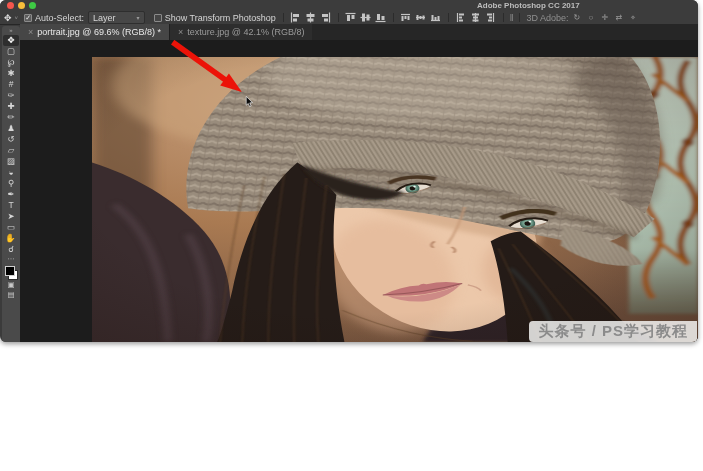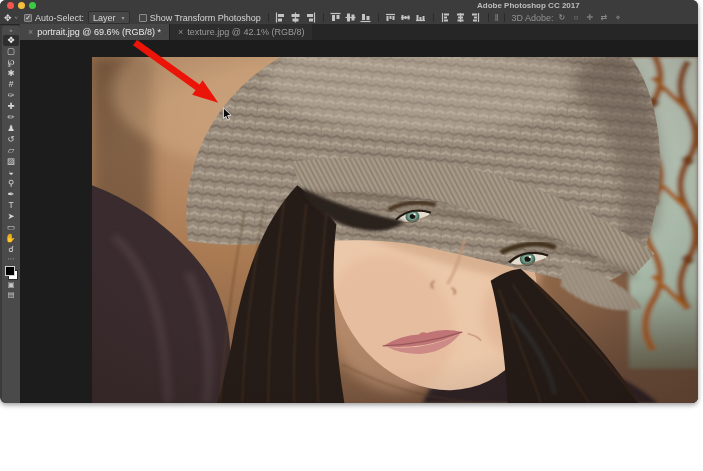--- a/index.html
+++ b/index.html
@@ -1,33 +1,33 @@
 <!DOCTYPE html>
 <html><head>
 <meta charset="utf-8">
 <style>
   html,body{margin:0;padding:0}
   body{width:703px;height:471px;background:#fff;overflow:hidden;position:relative;
        font-family:"Liberation Sans",sans-serif;}
-  .window{position:absolute;left:0;top:0;width:698px;height:403px;background:#3b3b3b;
+  .window{position:absolute;left:0;top:0;width:698px;height:342px;background:#3b3b3b;
           border-radius:6px;box-shadow:0 2px 5px rgba(0,0,0,.4);overflow:hidden}
   
   .titlebar{position:relative;height:11px;background:#3c3c3c}
   .light{position:absolute;top:2px;width:7px;height:7px;border-radius:50%}
   .light.r{left:7px;background:#f4564d}.light.y{left:18px;background:#f7bd3b}.light.g{left:29px;background:#3ec944}
   .wtitle{position:absolute;left:477px;top:1px;font-size:8px;font-weight:700;color:#bdbdbd;white-space:nowrap}
   
   .optionsbar{display:flex;align-items:center;height:13px;background:#3c3c3c;border-bottom:1px solid #262626;
               padding:0 4px;gap:3px;font-size:9px;color:#d6d6d6;white-space:nowrap}
   .ob-tool{font-size:9px;color:#e2e2e2}
   .chev{font-size:6px;color:#9a9a9a}
   .ob-check{width:8px;height:8px;box-sizing:border-box;background:#5c5c5c;border:1px solid #8b8b8b;border-radius:1px;
             font-size:7px;line-height:6px;text-align:center;color:#e8e8e8;margin-left:3px}
   .ob-label{margin-right:1px}
-  .dropdown{display:flex;align-items:center;gap:6px;height:11px;padding:0 4px;background:#474747;
+  .dropdown{display:flex;align-items:center;gap:21px;height:11px;padding:0 4px;background:#474747;
             border:1px solid #2e2e2e;border-radius:2px;margin-right:3px}
   .ob-sep{width:1px;height:9px;background:#2b2b2b;margin:0 3px}
   .ob-ic{width:12px;height:11px;display:flex;align-items:center;justify-content:center}
   .ob-ic svg{width:11px;height:11px}
   .ob-ic svg path{fill:#c4c4c4}
   .ob-ic svg path.ln{fill:none;stroke:#c4c4c4;stroke-width:1.2}
   .dim{color:#909090}
   .ob3d{font-size:8px;color:#9a9a9a;width:11px;text-align:center}
   
   .tabbar{position:absolute;left:20px;top:24px;right:0;height:16px;background:#262626;display:flex}
@@ -337,15 +337,16 @@
         <rect width="605" height="405" fill="url(#vig)"></rect>
       </svg>
     </div>
 
     <svg class="overlay" viewBox="0 0 678 423">
       <line x1="78" y1="3" x2="152" y2="56" stroke="#ec1308" stroke-width="8"></line>
       <polygon points="175,73 156.8,46.9 144.6,63.9" fill="#ec1308"></polygon>
       <path d="M0 0 L0 12.4 L2.9 9.9 L4.8 14.3 L6.9 13.4 L5 9.1 L8.9 8.7 Z" transform="translate(181 79)" fill="#0a0a0a" stroke="#ffffff" stroke-width=".9"></path>
     </svg>
 
+    <div class="wm">头条号 / PS学习教程</div>
   </div>
 
 </div>
 
 </body></html>

